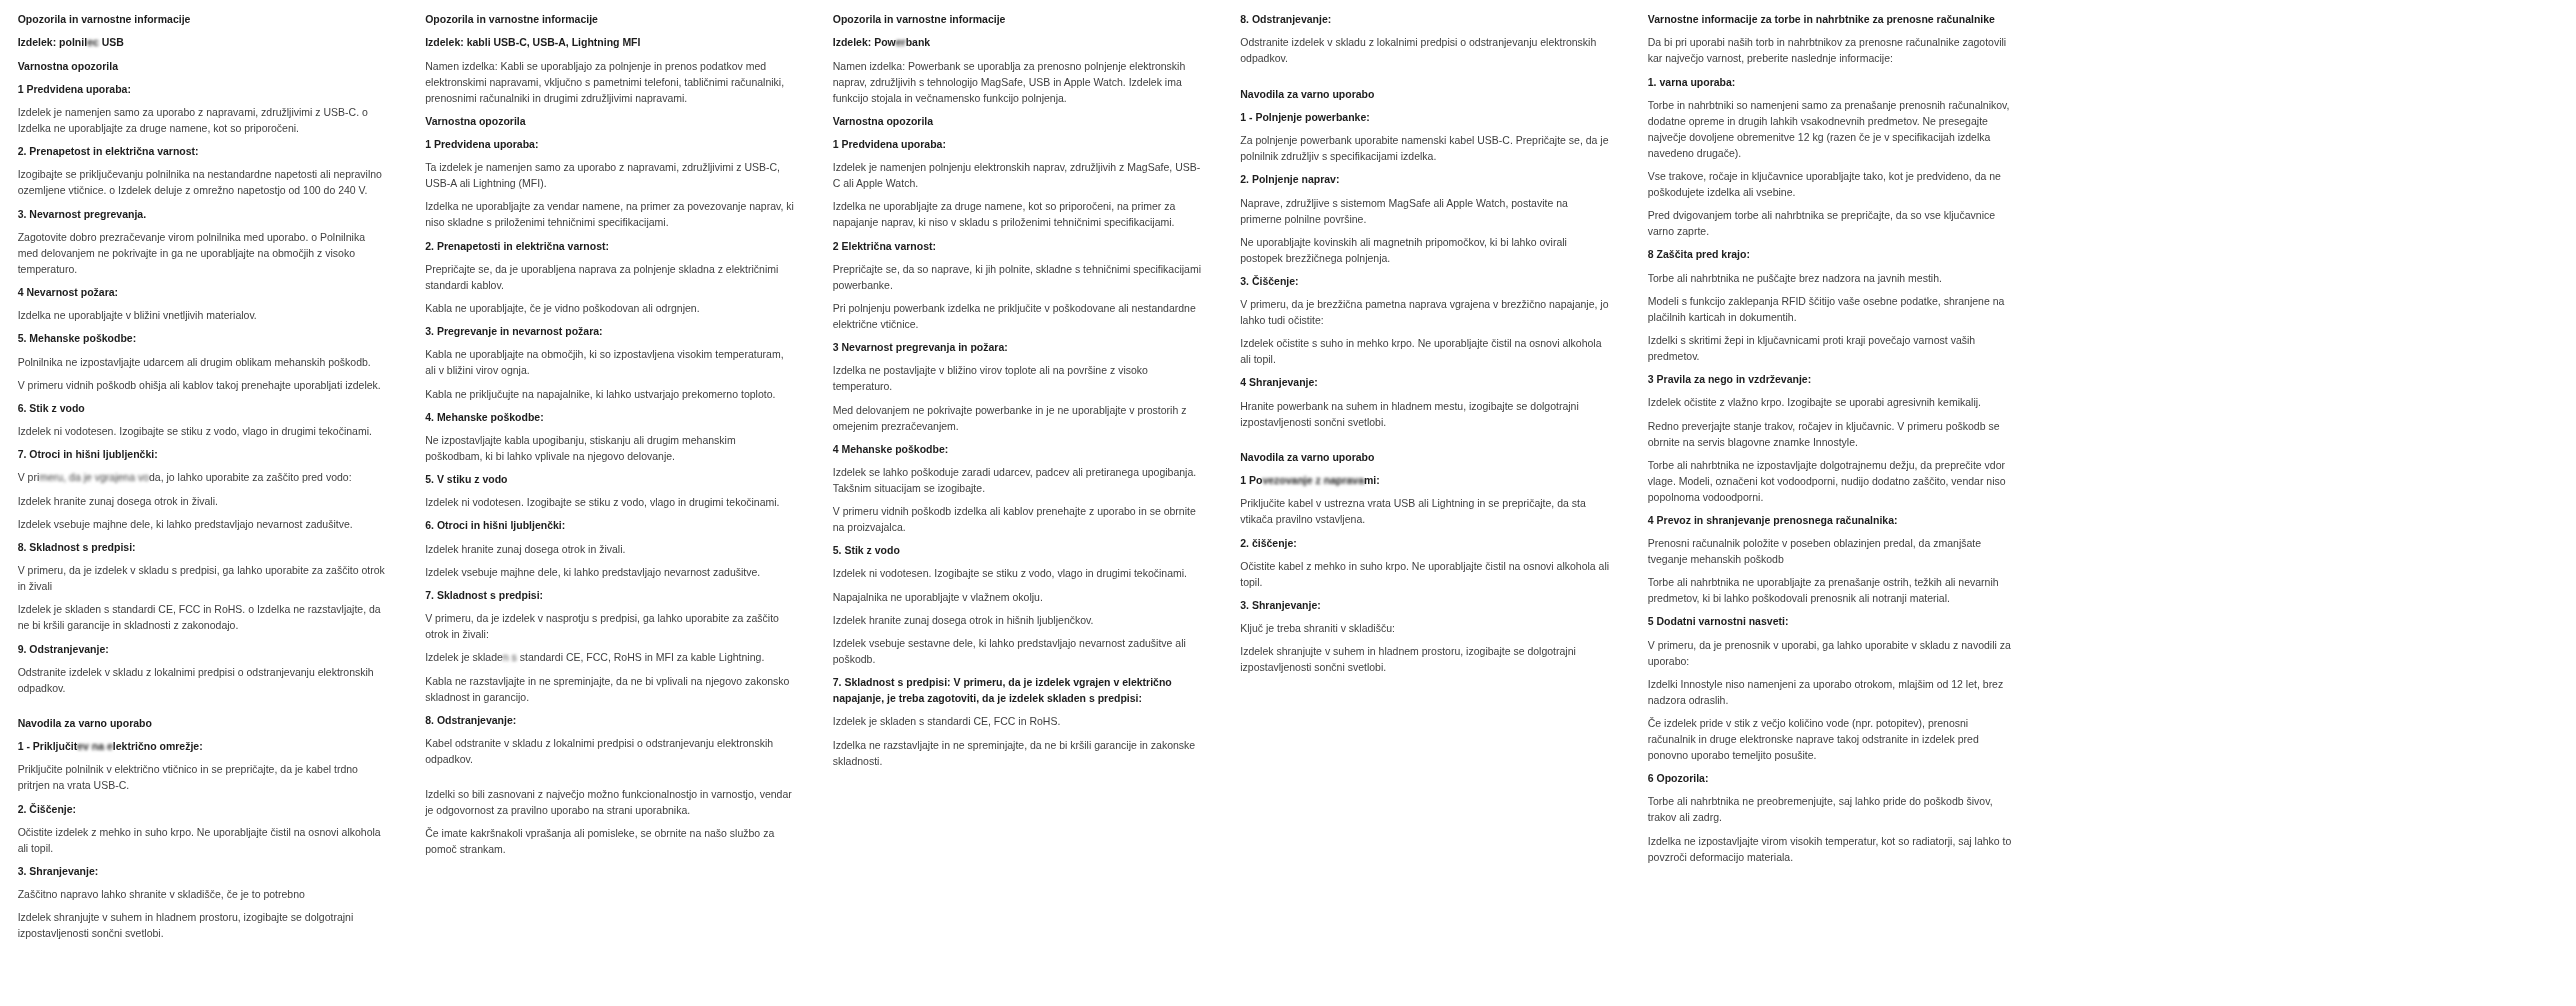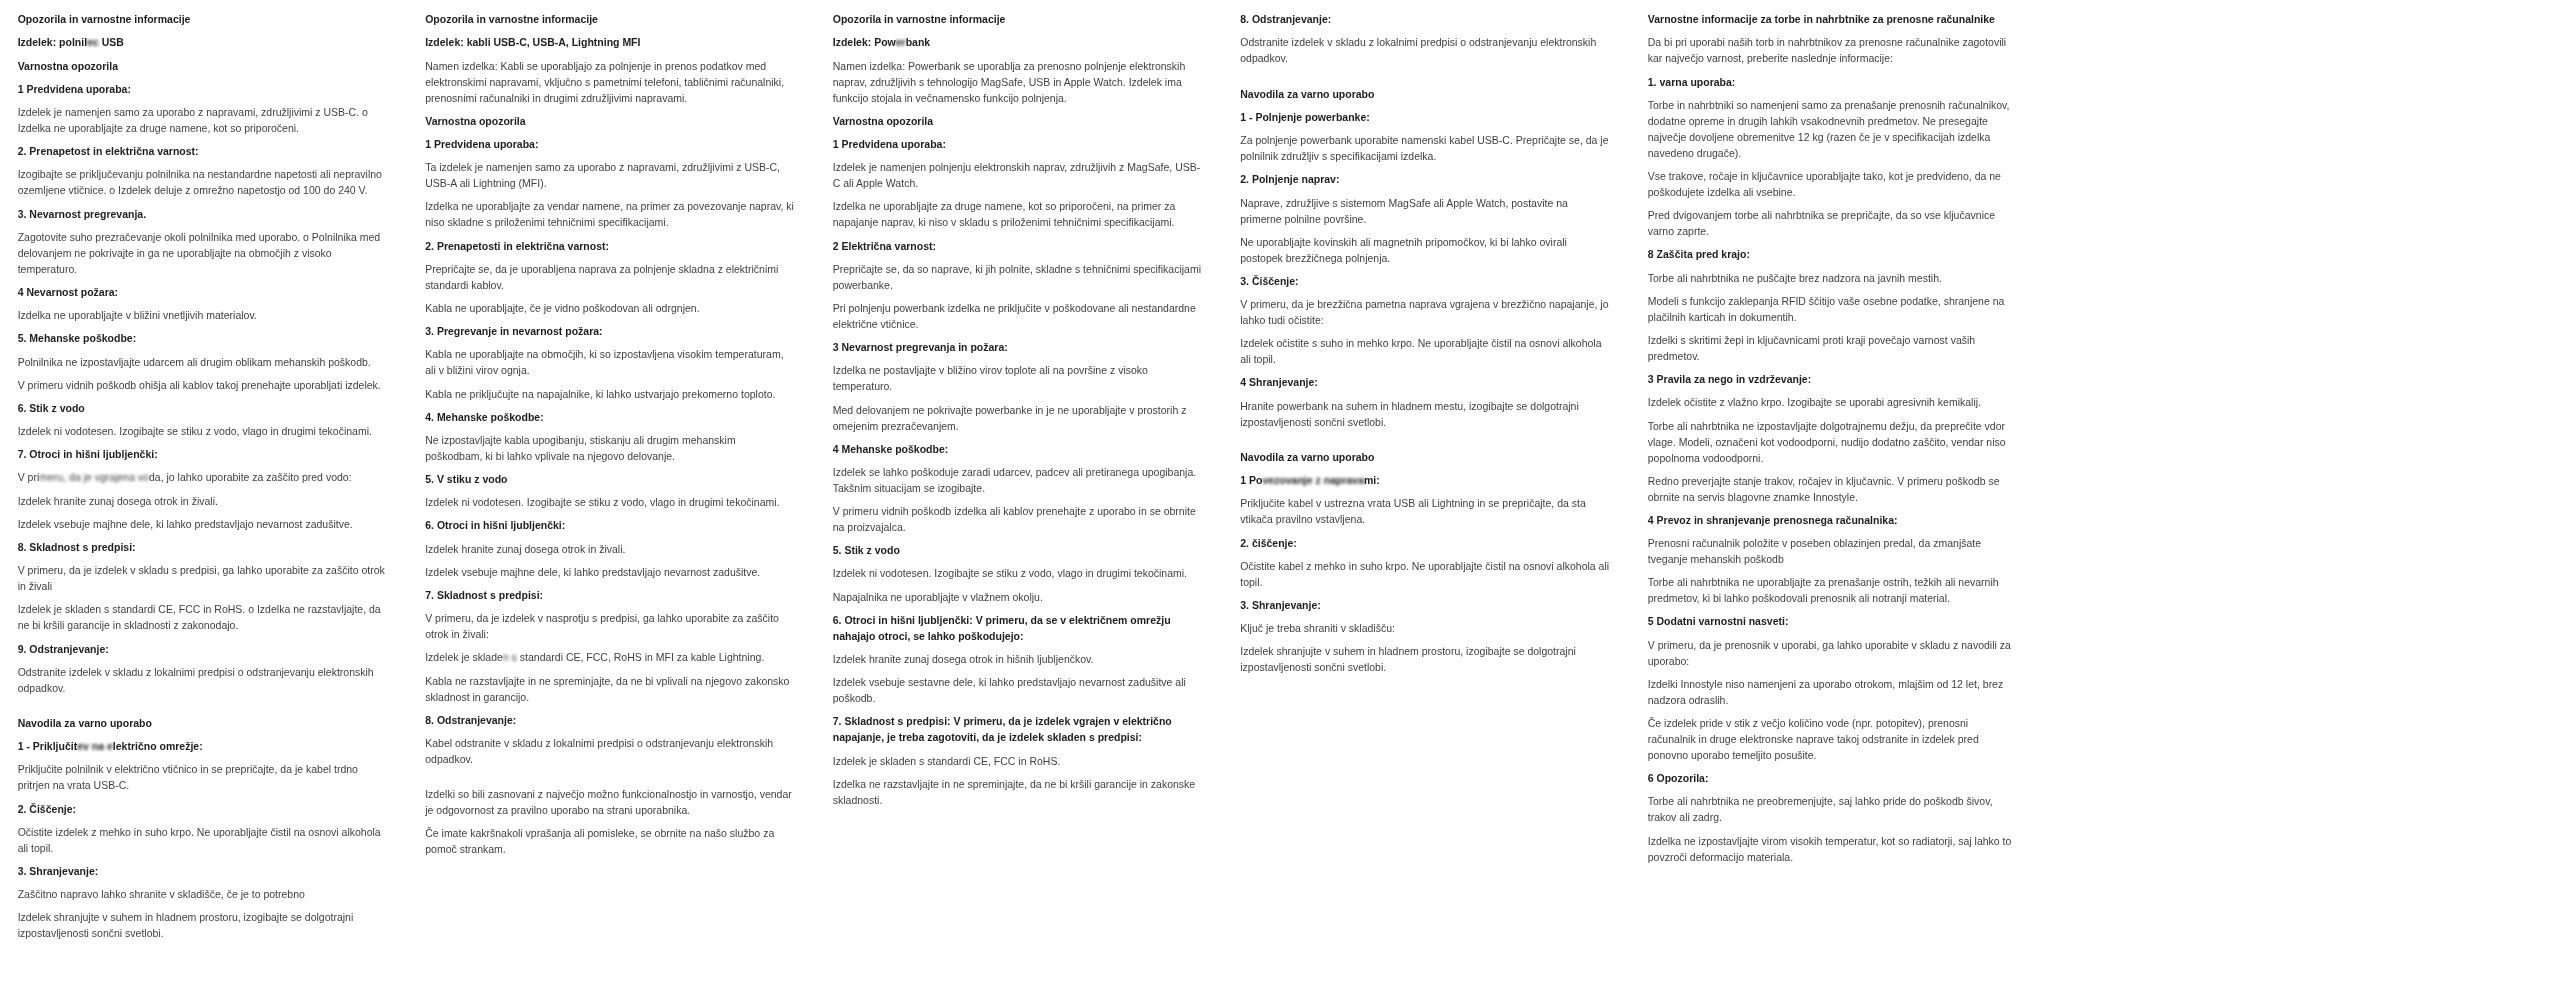--- a/index.html
+++ b/index.html
@@ -50,21 +50,21 @@
   <div class="cols">
       <section class="col">
         <h3 class="hd">Opozorila in varnostne informacije</h3>
         <h3 class="hd"><span>Izdelek: polnil</span><span class="blur">ec</span><span> USB</span></h3>
         <h3 class="hd">Varnostna opozorila</h3>
         <h3 class="hd">1 Predvidena uporaba:</h3>
         <p class="para">Izdelek je namenjen samo za uporabo z napravami, združljivimi z USB-C. o Izdelka ne uporabljajte za druge namene, kot so priporočeni.</p>
         <h3 class="hd">2. Prenapetost in električna varnost:</h3>
         <p class="para">Izogibajte se priključevanju polnilnika na nestandardne napetosti ali nepravilno ozemljene vtičnice. o Izdelek deluje z omrežno napetostjo od 100 do 240 V.</p>
         <h3 class="hd">3. Nevarnost pregrevanja.</h3>
-        <p class="para">Zagotovite suho prezračevanje okoli polnilnika med uporabo. o Polnilnika med delovanjem ne pokrivajte in ga ne uporabljajte na območjih z visoko temperaturo.</p>
+        <p class="para">Zagotovite dobro prezračevanje virom polnilnika med uporabo. o Polnilnika med delovanjem ne pokrivajte in ga ne uporabljajte na območjih z visoko temperaturo.</p>
         <h3 class="hd">4 Nevarnost požara:</h3>
         <p class="para">Izdelka ne uporabljajte v bližini vnetljivih materialov.</p>
         <h3 class="hd">5. Mehanske poškodbe:</h3>
         <p class="para">Polnilnika ne izpostavljajte udarcem ali drugim oblikam mehanskih poškodb.</p>
         <p class="para">V primeru vidnih poškodb ohišja ali kablov takoj prenehajte uporabljati izdelek.</p>
         <h3 class="hd">6. Stik z vodo</h3>
         <p class="para">Izdelek ni vodotesen. Izogibajte se stiku z vodo, vlago in drugimi tekočinami.</p>
         <h3 class="hd">7. Otroci in hišni ljubljenčki:</h3>
         <p class="para"><span>V pri</span><span class="blur">meru, da je vgrajena vo</span><span>da, jo lahko uporabite za zaščito pred vodo:</span></p>
         <p class="para">Izdelek hranite zunaj dosega otrok in živali.</p>
@@ -126,21 +126,20 @@
         <p class="para">Pri polnjenju powerbank izdelka ne priključite v poškodovane ali nestandardne električne vtičnice.</p>
         <h3 class="hd">3 Nevarnost pregrevanja in požara:</h3>
         <p class="para">Izdelka ne postavljajte v bližino virov toplote ali na površine z visoko temperaturo.</p>
         <p class="para">Med delovanjem ne pokrivajte powerbanke in je ne uporabljajte v prostorih z omejenim prezračevanjem.</p>
         <h3 class="hd">4 Mehanske poškodbe:</h3>
         <p class="para">Izdelek se lahko poškoduje zaradi udarcev, padcev ali pretiranega upogibanja. Takšnim situacijam se izogibajte.</p>
         <p class="para">V primeru vidnih poškodb izdelka ali kablov prenehajte z uporabo in se obrnite na proizvajalca.</p>
         <h3 class="hd">5. Stik z vodo</h3>
         <p class="para">Izdelek ni vodotesen. Izogibajte se stiku z vodo, vlago in drugimi tekočinami.</p>
         <p class="para">Napajalnika ne uporabljajte v vlažnem okolju.</p>
-        <h3 class="hd">6. Otroci in hišni ljubljenčki: V primeru, da se v električnem omrežju nahajajo otroci, se lahko poškodujejo:</h3>
         <p class="para">Izdelek hranite zunaj dosega otrok in hišnih ljubljenčkov.</p>
         <p class="para">Izdelek vsebuje sestavne dele, ki lahko predstavljajo nevarnost zadušitve ali poškodb.</p>
         <h3 class="hd">7. Skladnost s predpisi: V primeru, da je izdelek vgrajen v električno napajanje, je treba zagotoviti, da je izdelek skladen s predpisi:</h3>
         <p class="para">Izdelek je skladen s standardi CE, FCC in RoHS.</p>
         <p class="para">Izdelka ne razstavljajte in ne spreminjajte, da ne bi kršili garancije in zakonske skladnosti.</p>
       </section>
       <section class="col">
         <h3 class="hd">8. Odstranjevanje:</h3>
         <p class="para">Odstranite izdelek v skladu z lokalnimi predpisi o odstranjevanju elektronskih odpadkov.</p>
         <h3 class="hd gap-top">Navodila za varno uporabo</h3>
@@ -169,22 +168,22 @@
         <h3 class="hd">1. varna uporaba:</h3>
         <p class="para">Torbe in nahrbtniki so namenjeni samo za prenašanje prenosnih računalnikov, dodatne opreme in drugih lahkih vsakodnevnih predmetov. Ne presegajte največje dovoljene obremenitve 12 kg (razen če je v specifikacijah izdelka navedeno drugače).</p>
         <p class="para">Vse trakove, ročaje in ključavnice uporabljajte tako, kot je predvideno, da ne poškodujete izdelka ali vsebine.</p>
         <p class="para">Pred dvigovanjem torbe ali nahrbtnika se prepričajte, da so vse ključavnice varno zaprte.</p>
         <h3 class="hd">8 Zaščita pred krajo:</h3>
         <p class="para">Torbe ali nahrbtnika ne puščajte brez nadzora na javnih mestih.</p>
         <p class="para">Modeli s funkcijo zaklepanja RFID ščitijo vaše osebne podatke, shranjene na plačilnih karticah in dokumentih.</p>
         <p class="para">Izdelki s skritimi žepi in ključavnicami proti kraji povečajo varnost vaših predmetov.</p>
         <h3 class="hd">3 Pravila za nego in vzdrževanje:</h3>
         <p class="para">Izdelek očistite z vlažno krpo. Izogibajte se uporabi agresivnih kemikalij.</p>
+        <p class="para">Redno preverjajte stanje trakov, ročajev in ključavnic. V primeru poškodb se obrnite na servis blagovne znamke Innostyle.</p>
         <p class="para">Torbe ali nahrbtnika ne izpostavljajte dolgotrajnemu dežju, da preprečite vdor vlage. Modeli, označeni kot vodoodporni, nudijo dodatno zaščito, vendar niso popolnoma vodoodporni.</p>
-        <p class="para">Redno preverjajte stanje trakov, ročajev in ključavnic. V primeru poškodb se obrnite na servis blagovne znamke Innostyle.</p>
         <h3 class="hd">4 Prevoz in shranjevanje prenosnega računalnika:</h3>
         <p class="para">Prenosni računalnik položite v poseben oblazinjen predal, da zmanjšate tveganje mehanskih poškodb</p>
         <p class="para">Torbe ali nahrbtnika ne uporabljajte za prenašanje ostrih, težkih ali nevarnih predmetov, ki bi lahko poškodovali prenosnik ali notranji material.</p>
         <h3 class="hd">5 Dodatni varnostni nasveti:</h3>
         <p class="para">V primeru, da je prenosnik v uporabi, ga lahko uporabite v skladu z navodili za uporabo:</p>
         <p class="para">Izdelki Innostyle niso namenjeni za uporabo otrokom, mlajšim od 12 let, brez nadzora odraslih.</p>
         <p class="para">Če izdelek pride v stik z večjo količino vode (npr. potopitev), prenosni računalnik in druge elektronske naprave takoj odstranite in izdelek pred ponovno uporabo temeljito posušite.</p>
         <h3 class="hd">6 Opozorila:</h3>
         <p class="para">Torbe ali nahrbtnika ne preobremenjujte, saj lahko pride do poškodb šivov, trakov ali zadrg.</p>
         <p class="para">Izdelka ne izpostavljajte virom visokih temperatur, kot so radiatorji, saj lahko to povzroči deformacijo materiala.</p>

